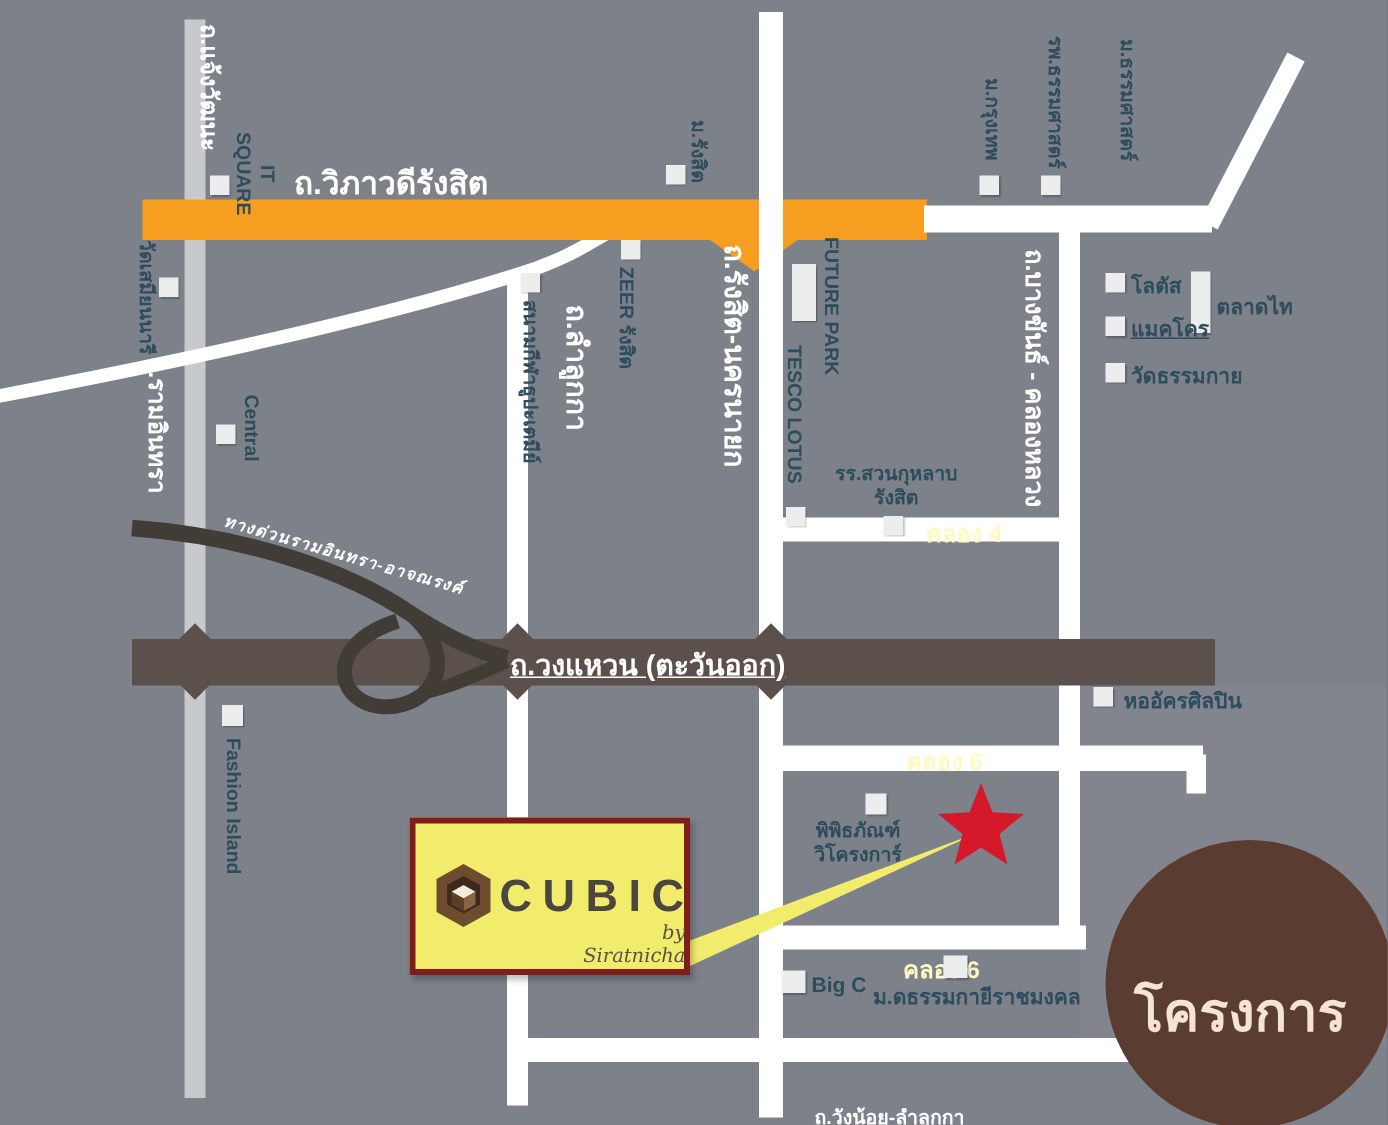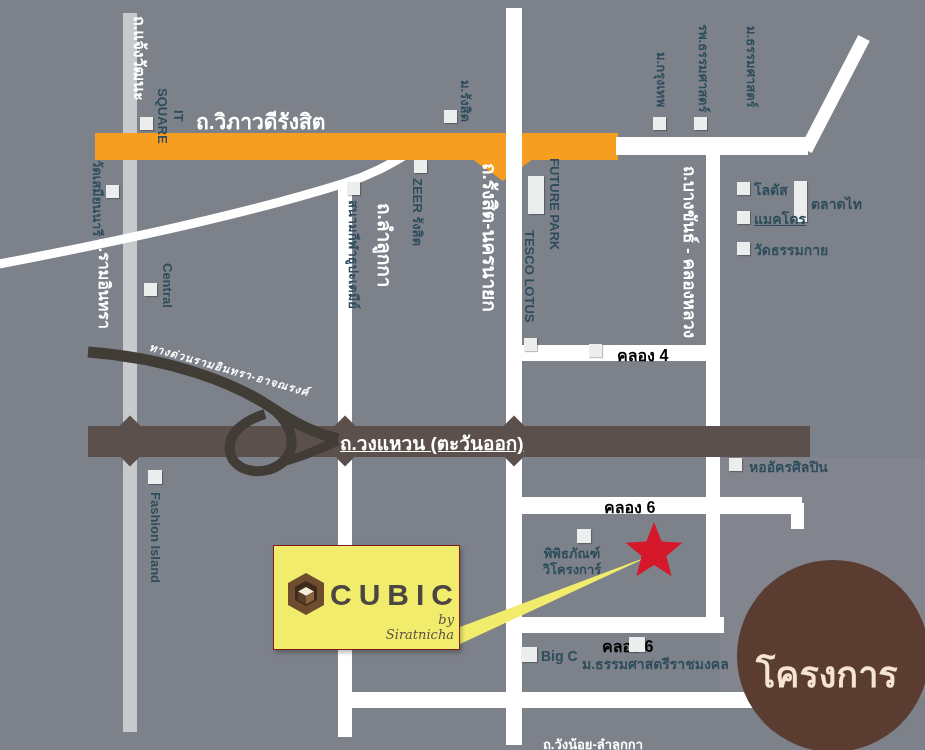--- a/index.html
+++ b/index.html
@@ -14,25 +14,25 @@
   .road-v, .road-h{ position:absolute; background:var(--road-white,#ffffff); }
   .road-gray{ position:absolute; background:var(--road-gray,#c7c9cc); }
   .road-orange{ position:absolute; background:var(--road-orange,#f59e20); }
   .ring{ position:absolute; background:var(--ring-road,#5c504c); }
   .diamond{ position:absolute; width:36px; height:36px; background:var(--ring-road,#5c504c); transform:rotate(45deg); }
   .sq{ position:absolute; width:13px; height:13px; background:#eceded; box-shadow:1px 1px 1px rgba(0,0,0,.25); }
   .lm{ position:absolute; color:var(--landmark-text,#2e4d5c); font-weight:bold; font-size:13px; line-height:1.2; }
   .rot{ transform:rotate(90deg); transform-origin:0 0; white-space:nowrap; }
   .pre{ white-space:pre-line; }
   .roadlbl{ position:absolute; color:#fff; font-weight:bold; }
-  .klabel{ position:absolute; color:#000000; font-weight:bold; font-size:16px; white-space:nowrap; }
+  .klabel{ position:absolute; color:#fef9c3; font-weight:bold; font-size:16px; white-space:nowrap; }
   .center{ text-align:center; }
   #cubic-box{
     position:absolute; left:273px; top:545px; width:187px; height:105px;
-    background:var(--logo-yellow,#f2ec6d); border:1px solid #7f1d1d;
+    background:var(--logo-yellow,#f2ec6d); border:4px solid #7f1d1d;
     box-shadow:2px 3px 4px rgba(0,0,0,.25);
   }
   #cubic-brand{ position:absolute; left:56px; top:32px; font-size:30px; font-weight:bold;
     letter-spacing:7px; color:#4b463f; }
   #cubic-byline{ position:absolute; left:95px; top:66px; width:85px; text-align:right;
     font-family:"DejaVu Serif", serif; font-style:italic; font-size:13px; color:#5d5147; }
   #badge{
     position:absolute; left:737px; top:560px; width:192px; height:192px; border-radius:50%;
     background:var(--badge-brown,#5a3d30); color:var(--badge-text,#f5e3d3);
   }
@@ -119,34 +119,38 @@
   <div class="lm rot pre center" style="left:186px;top:88px;">IT
 SQUARE</div>
   <div class="lm rot" style="left:105px;top:160px;">วัดเสมียนนารี</div>
   <div class="lm rot" style="left:175px;top:263px;">Central</div>
   <div class="lm rot" style="left:163px;top:492px;">Fashion Island</div>
   <div class="lm rot" style="left:473px;top:80px;">ม.รังสิต</div>
   <div class="lm rot" style="left:425px;top:178px;">ZEER รังสิต</div>
   <div class="lm rot" style="left:361px;top:200px;">สนามกีฬาธูปะเตมีย์</div>
   <div class="lm rot" style="left:562px;top:158px;">FUTURE PARK</div>
   <div class="lm rot" style="left:537px;top:230px;">TESCO LOTUS</div>
+  <div class="lm center" style="left:550px;top:308px;width:95px;">
+    <div>รร.สวนกุหลาบ</div>
+    <div>รังสิต</div>
+  </div>
   <div class="lm rot" style="left:669px;top:52px;">ม.กรุงเทพ</div>
   <div class="lm rot" style="left:711px;top:24px;">รพ.ธรรมศาสตร์</div>
   <div class="lm rot" style="left:759px;top:26px;">ม.ธรรมศาสตร์</div>
   <div class="lm" style="left:754px;top:182px;font-size:14px;">โลตัส</div>
   <div class="lm" style="left:754px;top:211px;font-size:14px;text-decoration:underline;">แมคโคร</div>
   <div class="lm" style="left:811px;top:196px;font-size:14px;">ตลาดไท</div>
   <div class="lm" style="left:754px;top:242px;font-size:14px;">วัดธรรมกาย</div>
   <div class="lm" style="left:749px;top:459px;font-size:14px;">หออัครศิลปิน</div>
   <div class="lm center" style="left:528px;top:546px;width:88px;">
     <div>พิพิธภัณฑ์</div>
     <div>วิโครงการ์</div>
   </div>
   <div class="lm" style="left:541px;top:648px;font-size:14px;text-align:center;">Big C</div>
-  <div class="lm" style="left:582px;top:656px;font-size:14px;">ม.ธรรมศาสตรีราชมงคล</div>
+  <div class="lm" style="left:582px;top:656px;font-size:14px;">ม.ดธรรมกายีราชมงคล</div>
 
   <svg width="925" height="750">
     <polygon points="460,627 460,644 652,555" fill="var(--logo-yellow,#f2ec6d)"></polygon>
   </svg>
 
   <div class="abs" style="left:624px;top:522px;width:60px;height:60px;">
     <svg width="60" height="60" viewBox="0 0 60 60">
       <polygon points="30,0 37.6,19.5 58.5,20.7 42.4,34 47.6,54.3 30,43 12.4,54.3 17.6,34 1.5,20.7 22.4,19.5" fill="var(--star-red,#d6182b)"></polygon>
     </svg>
   </div>

